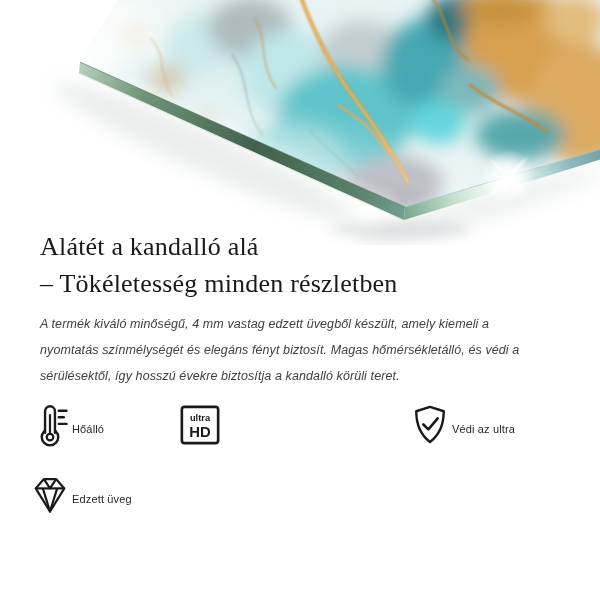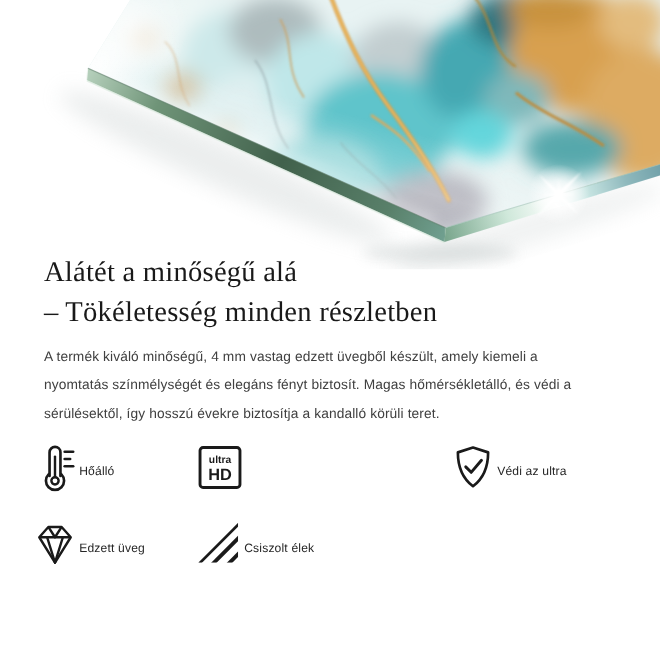--- a/index.html
+++ b/index.html
@@ -4,21 +4,21 @@
 <style>
   html,body{margin:0;padding:0;background:#ffffff;}
   body{width:600px;height:600px;overflow:hidden;position:relative;
        font-family:"Liberation Sans",sans-serif;-webkit-font-smoothing:antialiased;}
   .hero{position:absolute;left:0;top:0;width:600px;height:245px;}
   .content{position:absolute;left:0;top:245px;width:600px;height:355px;background:#fff;}
   .title{position:absolute;left:40px;top:-17px;width:530px;
          font-family:"Liberation Serif",serif;font-weight:400;color:#191919;
          font-size:26px;line-height:37px;letter-spacing:.2px;margin:0;}
   .desc{position:absolute;left:40px;top:66px;width:508px;margin:0;
-        font-size:12.5px;line-height:26px;color:#404040;letter-spacing:.1px;}
+        font-size:12.5px;line-height:26px;color:#404040;letter-spacing:.1px;font-style:italic;}
   .features{position:absolute;left:28px;top:152px;width:544px;
             display:grid;grid-template-columns:150px 230px 160px;row-gap:20px;}
   .feature{display:flex;flex-direction:row;align-items:center;padding-top:6px;}
   .feature .ic{width:44px;height:44px;display:block;}
   .feature .lbl{margin-top:8px;font-size:11px;color:#262626;letter-spacing:.15px;
                 text-align:center;white-space:nowrap;}
   svg text{font-family:"Liberation Sans",sans-serif;}
 </style>
 </head>
 <body>
@@ -134,21 +134,21 @@
         <path transform="rotate(-45)" d="M0,-26 L2.1,0 L0,26 L-2.1,0 Z"></path>
         <path d="M0,-15 L1.4,0 L0,15 L-1.4,0 Z"></path>
         <path transform="rotate(90)" d="M0,-15 L1.4,0 L0,15 L-1.4,0 Z"></path>
       </g>
       <circle r="4" fill="#ffffff"></circle>
     </g>
   </svg>
 </div>
 
 <div class="content">
-  <h1 class="title"><span>Alátét a minőségű alá</span><br><span>– Tökéletesség minden részletben</span></h1>
+  <h1 class="title"><span>Alátét a kandalló alá</span><br><span>– Tökéletesség minden részletben</span></h1>
 
   <p class="desc">A termék kiváló minőségű, 4 mm vastag edzett üvegből készült, amely kiemeli a nyomtatás színmélységét és elegáns fényt biztosít. Magas hőmérsékletálló, és védi a sérülésektől, így hosszú évekre biztosítja a kandalló körüli teret.</p>
 
   <div class="features">
 
     <div class="feature">
       <svg class="ic" viewBox="0 0 40 40">
         <g fill="none" stroke="#1a1a1a" stroke-width="2.2" stroke-linecap="round">
           <circle cx="20" cy="31" r="7.5"></circle>
           <path d="M15.5,27 V7.5 A4.5,4.5 0 0 1 24.5,7.5 V27" fill="#ffffff"></path>
@@ -185,33 +185,16 @@
         <g fill="none" stroke="#1a1a1a" stroke-width="2" stroke-linejoin="round">
           <path d="M7,14 L14.5,5.5 H25.5 L33,14 L20,35 Z"></path>
           <path d="M7,14 H33"></path>
           <path d="M14.5,5.5 L20,14 L25.5,5.5"></path>
           <path d="M13.5,14 L20,35 L26.5,14"></path>
         </g>
       </svg>
       <div class="lbl">Edzett üveg</div>
     </div>
 
-    <div class="feature">
-      <svg class="ic" viewBox="0 0 40 40">
-        <defs>
-            <clipPath id="triClip">
-              <polygon points="2,35 35,35 35,2"></polygon>
-            </clipPath>
-          </defs>
-        <g clip-path="url(#triClip)" stroke="#1a1a1a" fill="none">
-          <line x1="1" y1="36" x2="36" y2="1" stroke-width="4.5"></line>
-          <line x1="9" y1="41" x2="44" y2="6" stroke-width="3.2"></line>
-          <line x1="15.5" y1="47.5" x2="50.5" y2="12.5" stroke-width="3.2"></line>
-          <line x1="22" y1="54" x2="57" y2="19" stroke-width="3.2"></line>
-          <line x1="28.5" y1="60.5" x2="63.5" y2="25.5" stroke-width="3.2"></line>
-        </g>
-      </svg>
-      <div class="lbl">Csiszolt élek</div>
-    </div>
 
 
   </div>
 </div>
 
 </body></html>

